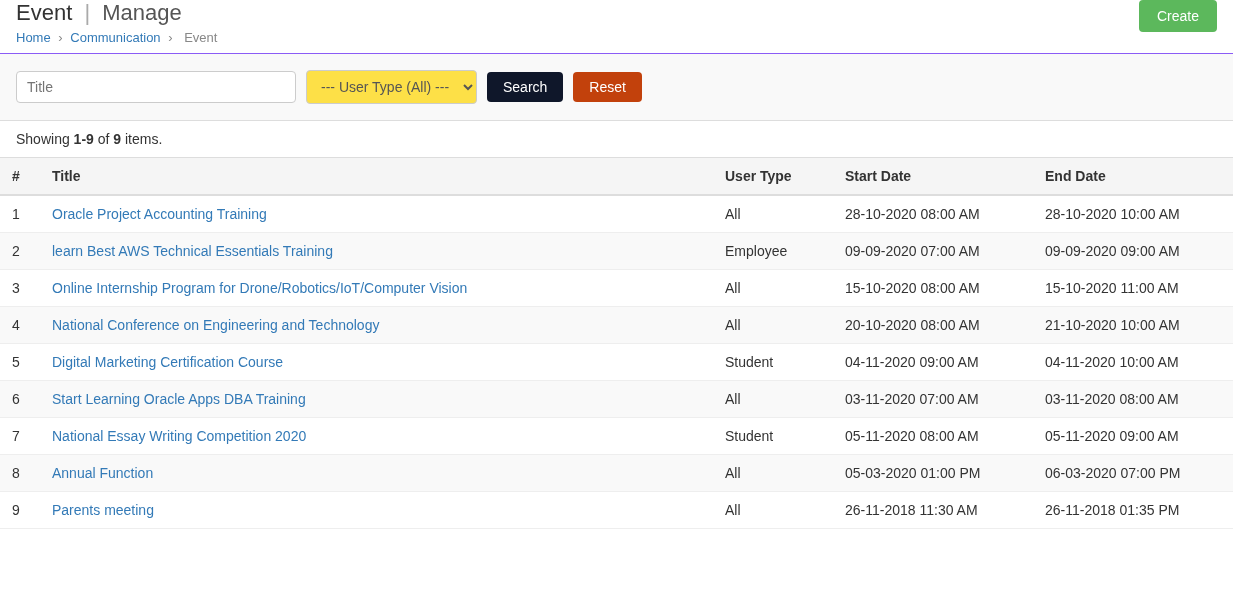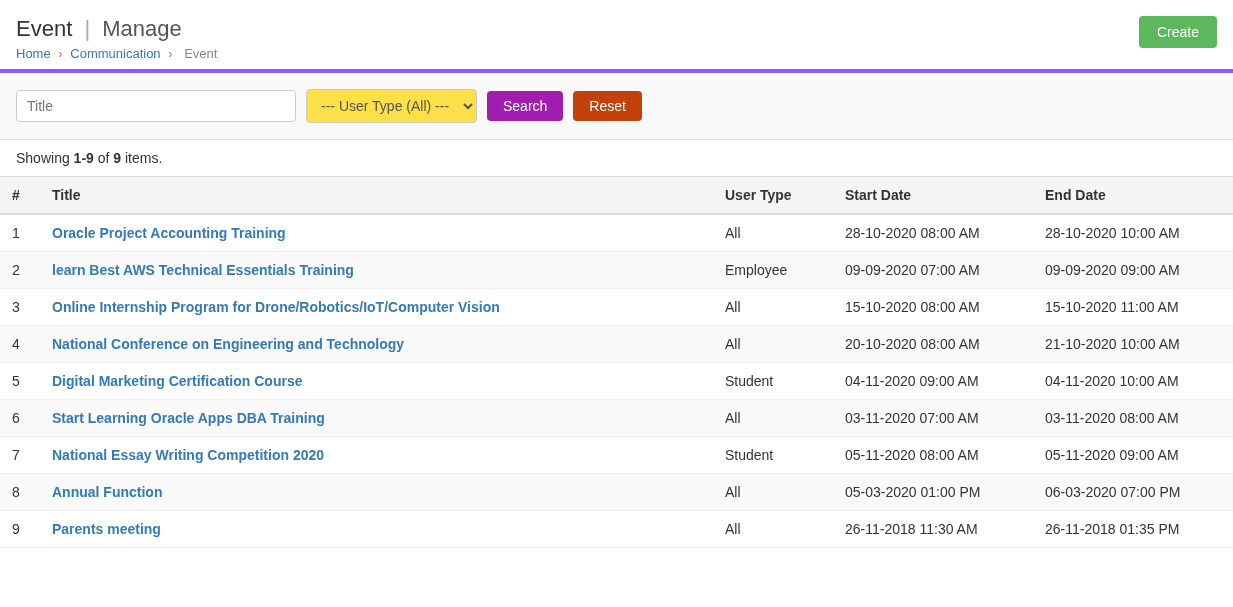--- a/index.html
+++ b/index.html
@@ -2,22 +2,22 @@
 <html><head>
   <meta charset="utf-8">
   <style>
     * { box-sizing: border-box; margin: 0; padding: 0; }
     body { font-family: Arial, sans-serif; font-size: 14px; color: #333; background: #fff; }
 
     .header-bar {
       display: flex;
       justify-content: space-between;
       align-items: flex-start;
-      padding: 16px 16px 8px 16px;
-      border-bottom: 4px solid #8b5cf6;
+      padding: 0 16px 8px 16px;
+      border-bottom: 1px solid #8b5cf6;
     }
 
     .header-title {
       font-size: 22px;
       font-weight: normal;
       color: #333;
     }
 
     .header-title span.pipe {
       color: #aaa;
@@ -73,21 +73,21 @@
       padding: 7px 10px;
       border: 1px solid #ccc;
       border-radius: 4px;
       font-size: 14px;
       color: #555;
       background: #fde047;
       min-width: 160px;
     }
 
     .search-btn {
-      background: #a21caf;
+      background: #0f172a;
       color: #fff;
       border: none;
       padding: 7px 16px;
       border-radius: 4px;
       font-size: 14px;
       cursor: pointer;
     }
 
     .reset-btn {
       background: #c2410c;
@@ -137,21 +137,20 @@
     tbody td {
       padding: 10px 12px;
       font-size: 14px;
       color: #333;
       vertical-align: middle;
     }
 
     tbody td a {
       color: #337ab7;
       text-decoration: none;
-      font-weight: bold;
     }
 
     .col-num { width: 40px; }
     .col-title { }
     .col-usertype { width: 120px; }
     .col-startdate { width: 200px; }
     .col-enddate { width: 200px; }
   </style>
 </head>
 <body>

